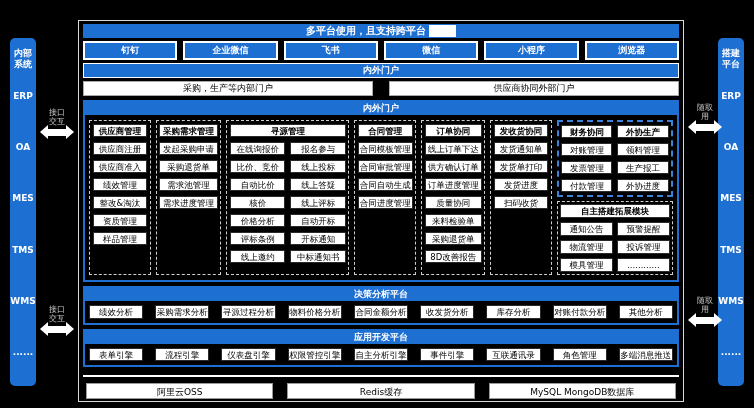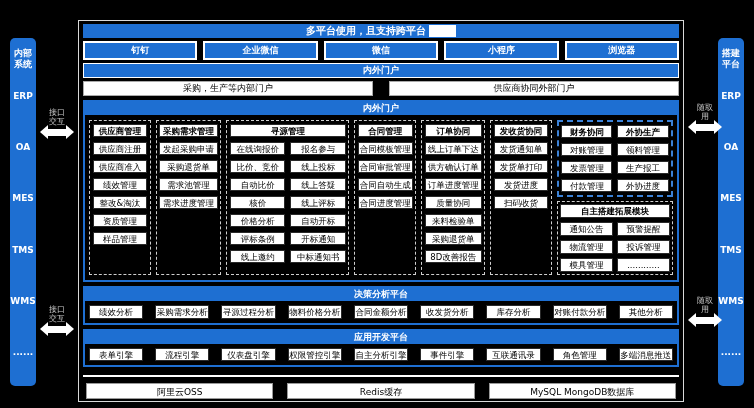--- a/index.html
+++ b/index.html
@@ -110,20 +110,21 @@
 <div class="panel">
 
   <div class="bar title-bar">
     <span>多平台使用，且支持跨平台</span>
     <span class="redact"></span>
   </div>
 
   <div class="channels">
       <div class="channel">钉钉</div>
       <div class="channel">企业微信</div>
+      <div class="channel">飞书</div>
       <div class="channel">微信</div>
       <div class="channel">小程序</div>
       <div class="channel">浏览器</div>
     </div>
 
   <div class="bar portal-bar">内外门户</div>
 
   <div class="portals">
     <div class="portal-box">采购，生产等内部门户</div>
     <div class="portal-box">供应商协同外部门户</div>

